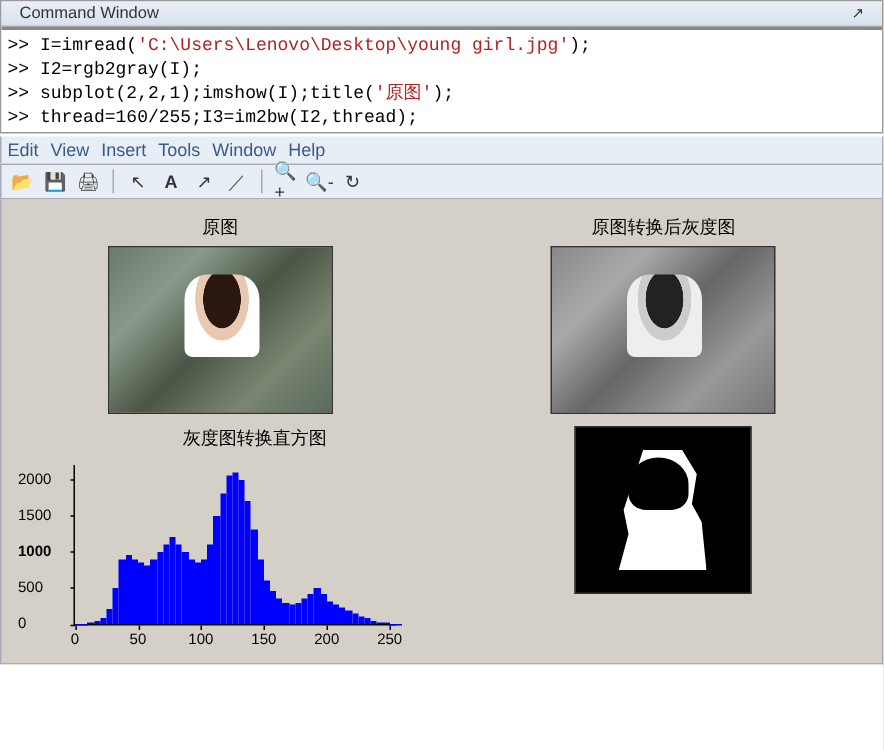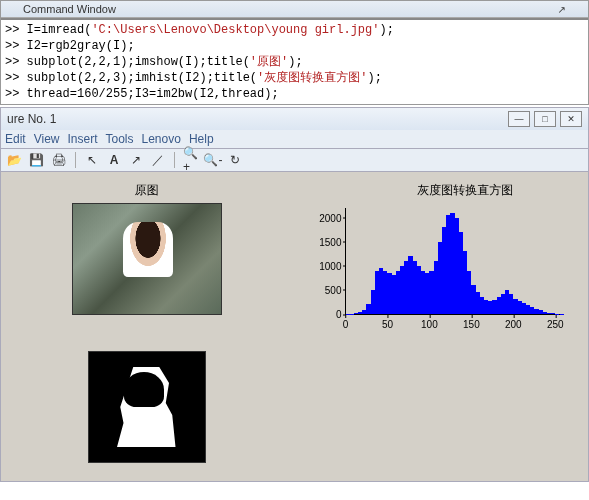--- a/index.html
+++ b/index.html
@@ -1,20 +1,20 @@
 <!DOCTYPE html>
 <html><head>
 <meta charset="utf-8">
 <style>
   * { box-sizing: border-box; margin: 0; padding: 0; }
   body { font-family: "Microsoft YaHei", "SimSun", Arial, sans-serif; font-size: 12px; background: #fff; width: 589px; }
   
   
   .cmd-window { border: 1px solid #999; }
-  .cmd-titlebar { background: linear-gradient(#e8eef5, #d8e2ee); padding: 2px 22px; font-size: 11px; color: #333; display: flex; justify-content: space-between; align-items: center; border-bottom: 1px solid #aaa; }
+  .cmd-titlebar { background: linear-gradient(#e8eef5, #d8e2ee); padding: 2px 12px; font-size: 11px; color: #333; display: flex; justify-content: space-between; align-items: center; border-bottom: 1px solid #aaa; }
   .cmd-close { font-size: 10px; cursor: pointer; }
   .cmd-body { background: #fff; padding: 2px 4px; font-family: "Consolas", "Courier New", monospace; font-size: 12px; line-height: 16px; border-top: 2px solid #888; }
   .cmd-line { white-space: pre; }
   .prompt { color: #000; }
   .code { color: #000; }
   .str { color: #b22222; }
   
   
   .fig-window { margin-top: 2px; }
   .fig-titlebar { background: linear-gradient(#eef3f9, #dce6f2); padding: 3px 6px; font-size: 12px; color: #333; display: flex; justify-content: space-between; align-items: center; border: 1px solid #aab; border-bottom: none; }
@@ -39,53 +39,44 @@
   .img-gray { background: linear-gradient(135deg, #888 0%, #aaa 25%, #666 50%, #999 75%, #777 100%); position: relative; }
   .img-gray::after { content: ""; position: absolute; top: 18px; left: 50px; width: 50px; height: 55px; background: radial-gradient(ellipse at 50% 30%, #222 0%, #222 35%, #ccc 36%, #ccc 50%, #eee 51%, #eee 90%); border-radius: 30% 30% 10% 10%; }
   .img-bw { background: #000; position: relative; width: 118px; height: 112px; }
   .img-bw::before { content: ""; position: absolute; top: 15px; left: 25px; width: 65px; height: 80px; background: #fff; clip-path: polygon(30% 0%, 70% 0%, 85% 20%, 80% 45%, 90% 60%, 95% 100%, 5% 100%, 15% 70%, 10% 50%, 20% 25%); }
   .img-bw::after { content: ""; position: absolute; top: 20px; left: 35px; width: 40px; height: 35px; background: #000; border-radius: 50% 50% 30% 30%; }
   
   
   .hist-box { width: 260px; height: 130px; position: relative; }
   .hist-axes { position: absolute; left: 40px; top: 5px; right: 5px; bottom: 18px; border-left: 1px solid #000; border-bottom: 1px solid #000; }
   .hist-bars { position: absolute; inset: 0; }
-  .ytick { position: absolute; left: -38px; font-size: 10px; text-align: right; width: 34px; transform: translateY(-50%); }
+  .ytick { position: absolute; left: -38px; font-size: 10px; text-align: left; width: 34px; transform: translateY(-50%); }
   .ytick::after { content: ""; position: absolute; right: -4px; top: 50%; width: 3px; height: 1px; background: #000; }
   .xtick { position: absolute; bottom: -16px; font-size: 10px; transform: translateX(-50%); }
   .xtick::before { content: ""; position: absolute; left: 50%; top: -4px; width: 1px; height: 3px; background: #000; }
   .bar { position: absolute; bottom: 0; background: #0000ff; width: 1px; }
 </style>
 </head>
 <body>
 
 <div class="cmd-window">
   <div class="cmd-titlebar">
     <span>Command Window</span>
     <span class="cmd-close">↗</span>
   </div>
   <div class="cmd-body" id="cmd-body">
       <div class="cmd-line"><span class="prompt">&gt;&gt; </span><span class="code">I=imread(</span><span class="str">'C:\Users\Lenovo\Desktop\young girl.jpg'</span><span class="code">);</span></div>
       <div class="cmd-line"><span class="prompt">&gt;&gt; </span><span class="code">I2=rgb2gray(I);</span></div>
       <div class="cmd-line"><span class="prompt">&gt;&gt; </span><span class="code">subplot(2,2,1);imshow(I);title(</span><span class="str">'原图'</span><span class="code">);</span></div>
-      <div class="cmd-line"><span class="prompt">&gt;&gt; </span><span class="code">subplot(2,2,3);imhist(I2);title(</span><span class="str">'灰度图转换直方图'</span><span class="code">);</span></div>
       <div class="cmd-line"><span class="prompt">&gt;&gt; </span><span class="code">thread=160/255;I3=im2bw(I2,thread);</span></div>
     </div>
 </div>
 
 <div class="fig-window">
-  <div class="fig-titlebar">
-    <span>ure No. 1</span>
-    <div class="win-buttons">
-      <div class="win-btn">—</div>
-      <div class="win-btn">□</div>
-      <div class="win-btn">✕</div>
-    </div>
-  </div>
-  <div class="menubar" id="menubar"><span>Edit</span><span>View</span><span>Insert</span><span>Tools</span><span>Lenovo</span><span>Help</span></div>
+  <div class="menubar" id="menubar"><span>Edit</span><span>View</span><span>Insert</span><span>Tools</span><span>Window</span><span>Help</span></div>
   <div class="toolbar">
     <div class="tb-btn">📂</div>
     <div class="tb-btn">💾</div>
     <div class="tb-btn">🖨</div>
     <div class="tb-sep"></div>
     <div class="tb-btn">↖</div>
     <div class="tb-btn">
         <b>A</b>
       </div>
     <div class="tb-btn">↗</div>
@@ -93,20 +84,24 @@
     <div class="tb-sep"></div>
     <div class="tb-btn">🔍+</div>
     <div class="tb-btn">🔍-</div>
     <div class="tb-btn">↻</div>
   </div>
   <div class="fig-content">
     <div class="subplot-grid">
       <div class="subplot">
         <div class="subplot-title">原图</div>
         <div class="img-box img-color"></div>
+      </div>
+      <div class="subplot">
+        <div class="subplot-title">原图转换后灰度图</div>
+        <div class="img-box img-gray"></div>
       </div>
       <div class="subplot" style="align-items:flex-start;">
         <div class="subplot-title" style="align-self:center;margin-left:46px;text-align:right;">灰度图转换直方图</div>
         <div class="hist-box">
           <div class="hist-axes" id="hist-axes">
             <div class="hist-bars" id="hist-bars">
                 <div class="bar" style="left: 0%; height: 0.227273%; width: 1.96078%;"></div>
                 <div class="bar" style="left: 1.96078%; height: 0.454545%; width: 1.96078%;"></div>
                 <div class="bar" style="left: 3.92157%; height: 0.909091%; width: 1.96078%;"></div>
                 <div class="bar" style="left: 5.88235%; height: 1.81818%; width: 1.96078%;"></div>
@@ -154,21 +149,21 @@
                 <div class="bar" style="left: 88.2353%; height: 5%; width: 1.96078%;"></div>
                 <div class="bar" style="left: 90.1961%; height: 3.63636%; width: 1.96078%;"></div>
                 <div class="bar" style="left: 92.1569%; height: 2.27273%; width: 1.96078%;"></div>
                 <div class="bar" style="left: 94.1176%; height: 1.36364%; width: 1.96078%;"></div>
                 <div class="bar" style="left: 96.0784%; height: 0.681818%; width: 1.96078%;"></div>
                 <div class="bar" style="left: 98.0392%; height: 0.363636%; width: 1.96078%;"></div>
                 <div class="bar" style="left: 100%; height: 0.136364%; width: 1.96078%;"></div>
               </div>
           <div class="ytick" style="bottom: 0%; transform: translateY(50%);">0</div>
               <div class="ytick" style="bottom: 22.7273%; transform: translateY(50%);">500</div>
-              <div class="ytick" style="bottom: 45.4545%; transform: translateY(50%);">1000</div>
+              <div class="ytick" style="bottom: 45.4545%; transform: translateY(50%); font-weight: bold;">1000</div>
               <div class="ytick" style="bottom: 68.1818%; transform: translateY(50%);">1500</div>
               <div class="ytick" style="bottom: 90.9091%; transform: translateY(50%);">2000</div>
               <div class="xtick" style="left: 0%;">0</div>
               <div class="xtick" style="left: 19.6078%;">50</div>
               <div class="xtick" style="left: 39.2157%;">100</div>
               <div class="xtick" style="left: 58.8235%;">150</div>
               <div class="xtick" style="left: 78.4314%;">200</div>
               <div class="xtick" style="left: 98.0392%;">250</div>
             </div>
         </div>

